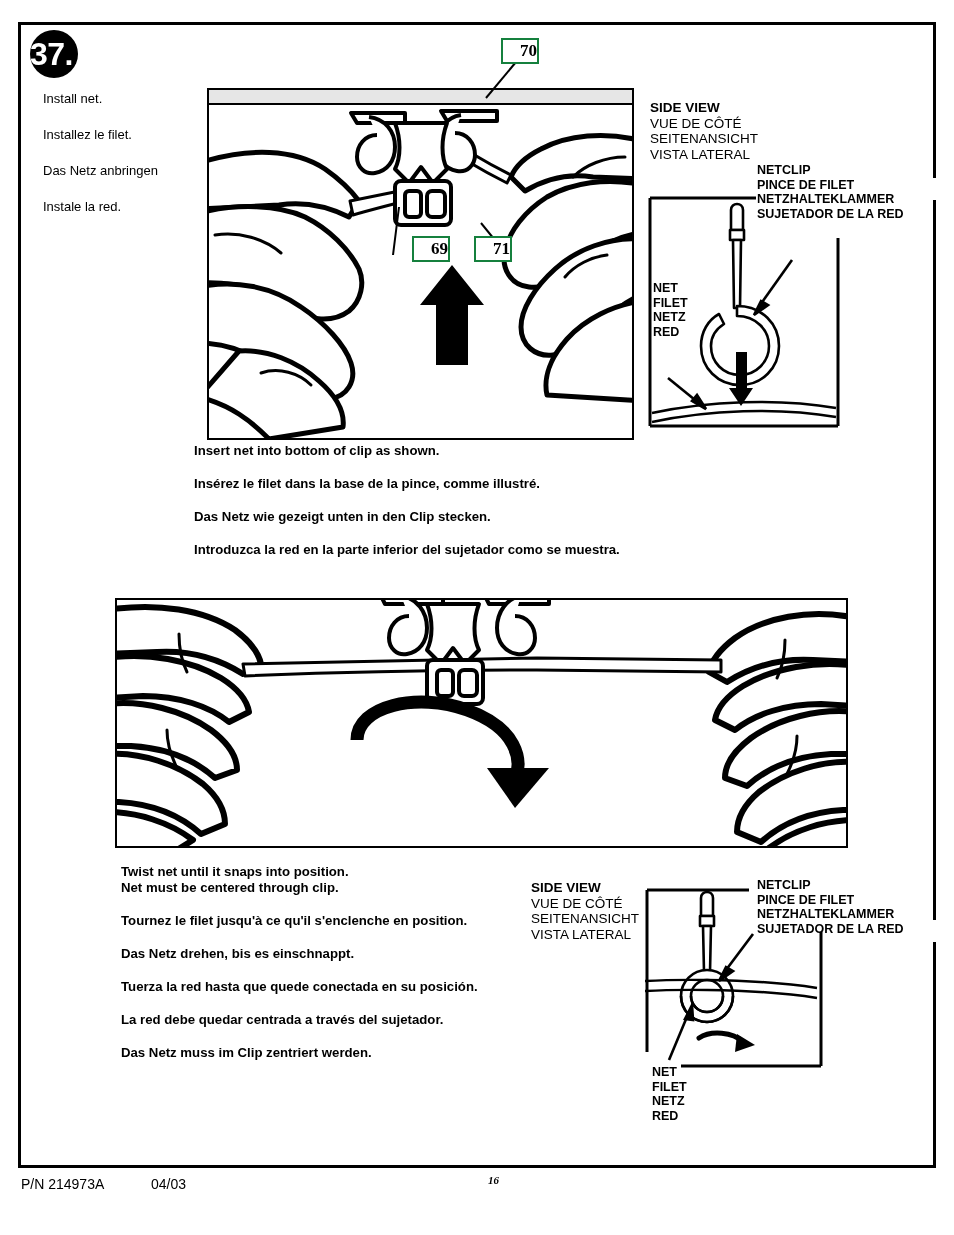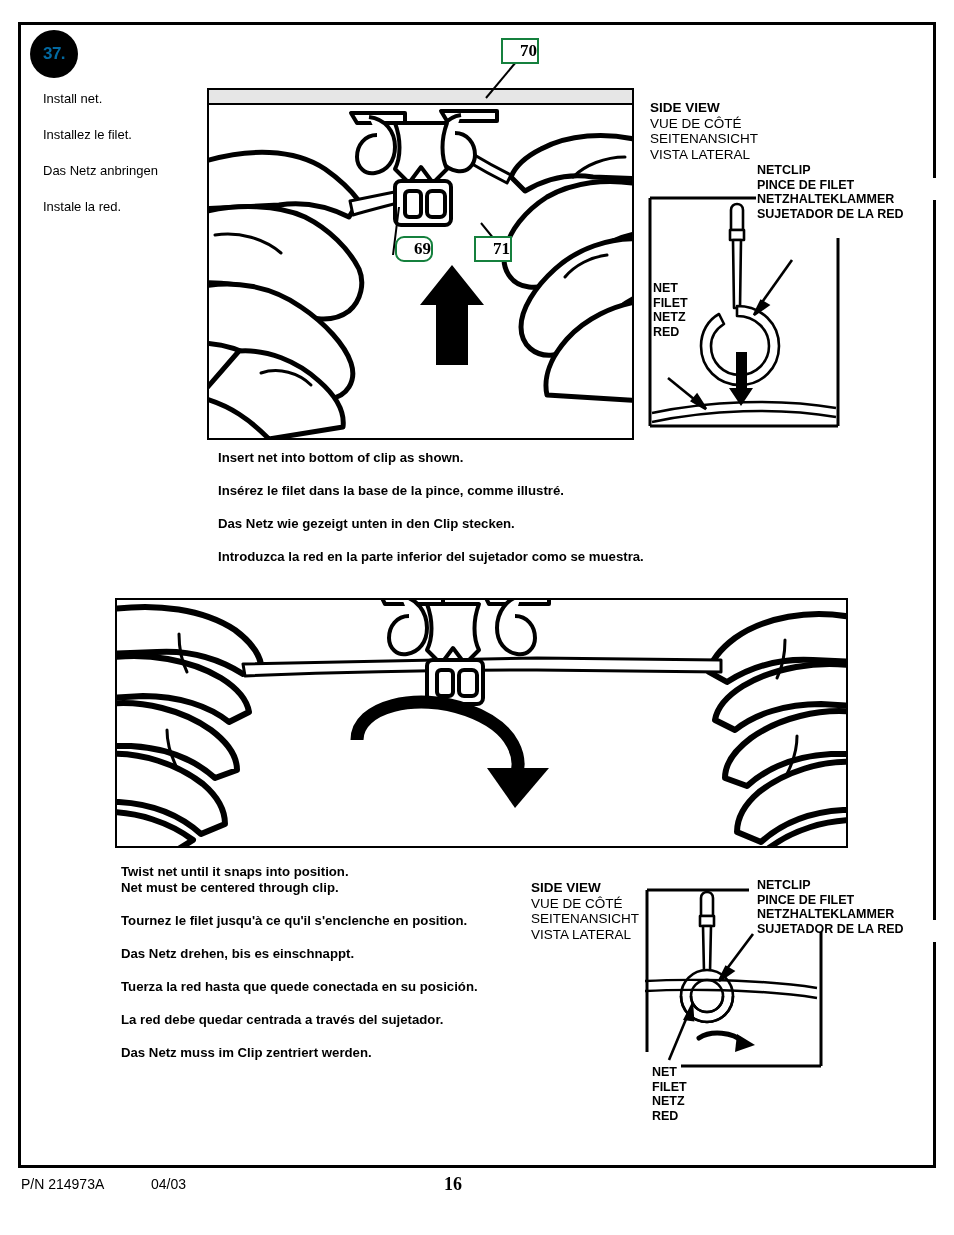--- a/index.html
+++ b/index.html
@@ -28,25 +28,24 @@
     background: #fff;
   }
 
   
   .step-badge {
     position: absolute;
     left: 30px; top: 30px;
     width: 48px; height: 48px;
     border-radius: 50%;
     background: #000;
-    color: #0369a1;
+    color: #ffffff;
     display: flex;
     align-items: center;
-    justify-content: center;
-    font-size: 17px;
+    font-size: 32px;
     font-weight: bold;
     letter-spacing: -0.5px;
     font-family: "Liberation Sans", sans-serif;
   }
 
   
   .lang-col {
     position: absolute;
     left: 43px; top: 92px;
     width: 160px;
@@ -85,21 +84,21 @@
     background: #fff;
     font-family: "Liberation Serif", serif;
     font-weight: bold;
     font-size: 17px;
     text-align: right;
     line-height: 22px;
     width: 38px; height: 26px;
     z-index: 6;
   }
   #callout-70 { left: 501px; top: 38px; }
-  #callout-69 { left: 395px; top: 236px; border-radius: 9px; }
+  #callout-69 { left: 412px; top: 236px; }
   #callout-71 { left: 474px; top: 236px; }
 
   
   .sv-title {
     font-size: 13.5px;
     font-weight: bold;
     line-height: 15.5px;
     white-space: nowrap;
   }
   .sv-sub {
@@ -127,43 +126,44 @@
   
   .caption-block { position: absolute; }
   .caption-block .cap {
     font-size: 13.2px;
     font-weight: bold;
     line-height: 16px;
     margin-bottom: 17px;
     white-space: nowrap;
   }
   .caption-block .cap.tight { margin-bottom: 0; }
-  #caption-1 { left: 218px; top: 443px; margin-top: 7px; }
+  #caption-1 { left: 194px; top: 443px; }
   #caption-2 { left: 121px; top: 864px; }
 
   
   .footer {
     position: absolute;
     left: 20px; top: 1176px;
     width: 916px;
     height: 22px;
   }
   .footer .pn {
     position: absolute; left: 1px; top: 0;
     font-size: 14px;
   }
   .footer .dt {
     position: absolute; left: 131px; top: 0;
     font-size: 14px;
   }
   .footer .pg {
-    position: absolute; left: 424px; top: -2px;
-    font-size: 18px;
+    position: absolute; left: 468px; top: -2px;
+    font-size: 11px;
     font-weight: bold;
     font-family: "Liberation Serif", serif;
+    font-style: italic;
   }
 </style>
 </head>
 <body>
 
 <div class="page-border"></div>
 <div class="border-notch" style="left:930px; top:178px; width:12px; height:22px;"></div>
 <div class="border-notch" style="left:930px; top:920px; width:12px; height:22px;"></div>
 
 <div class="step-badge">

